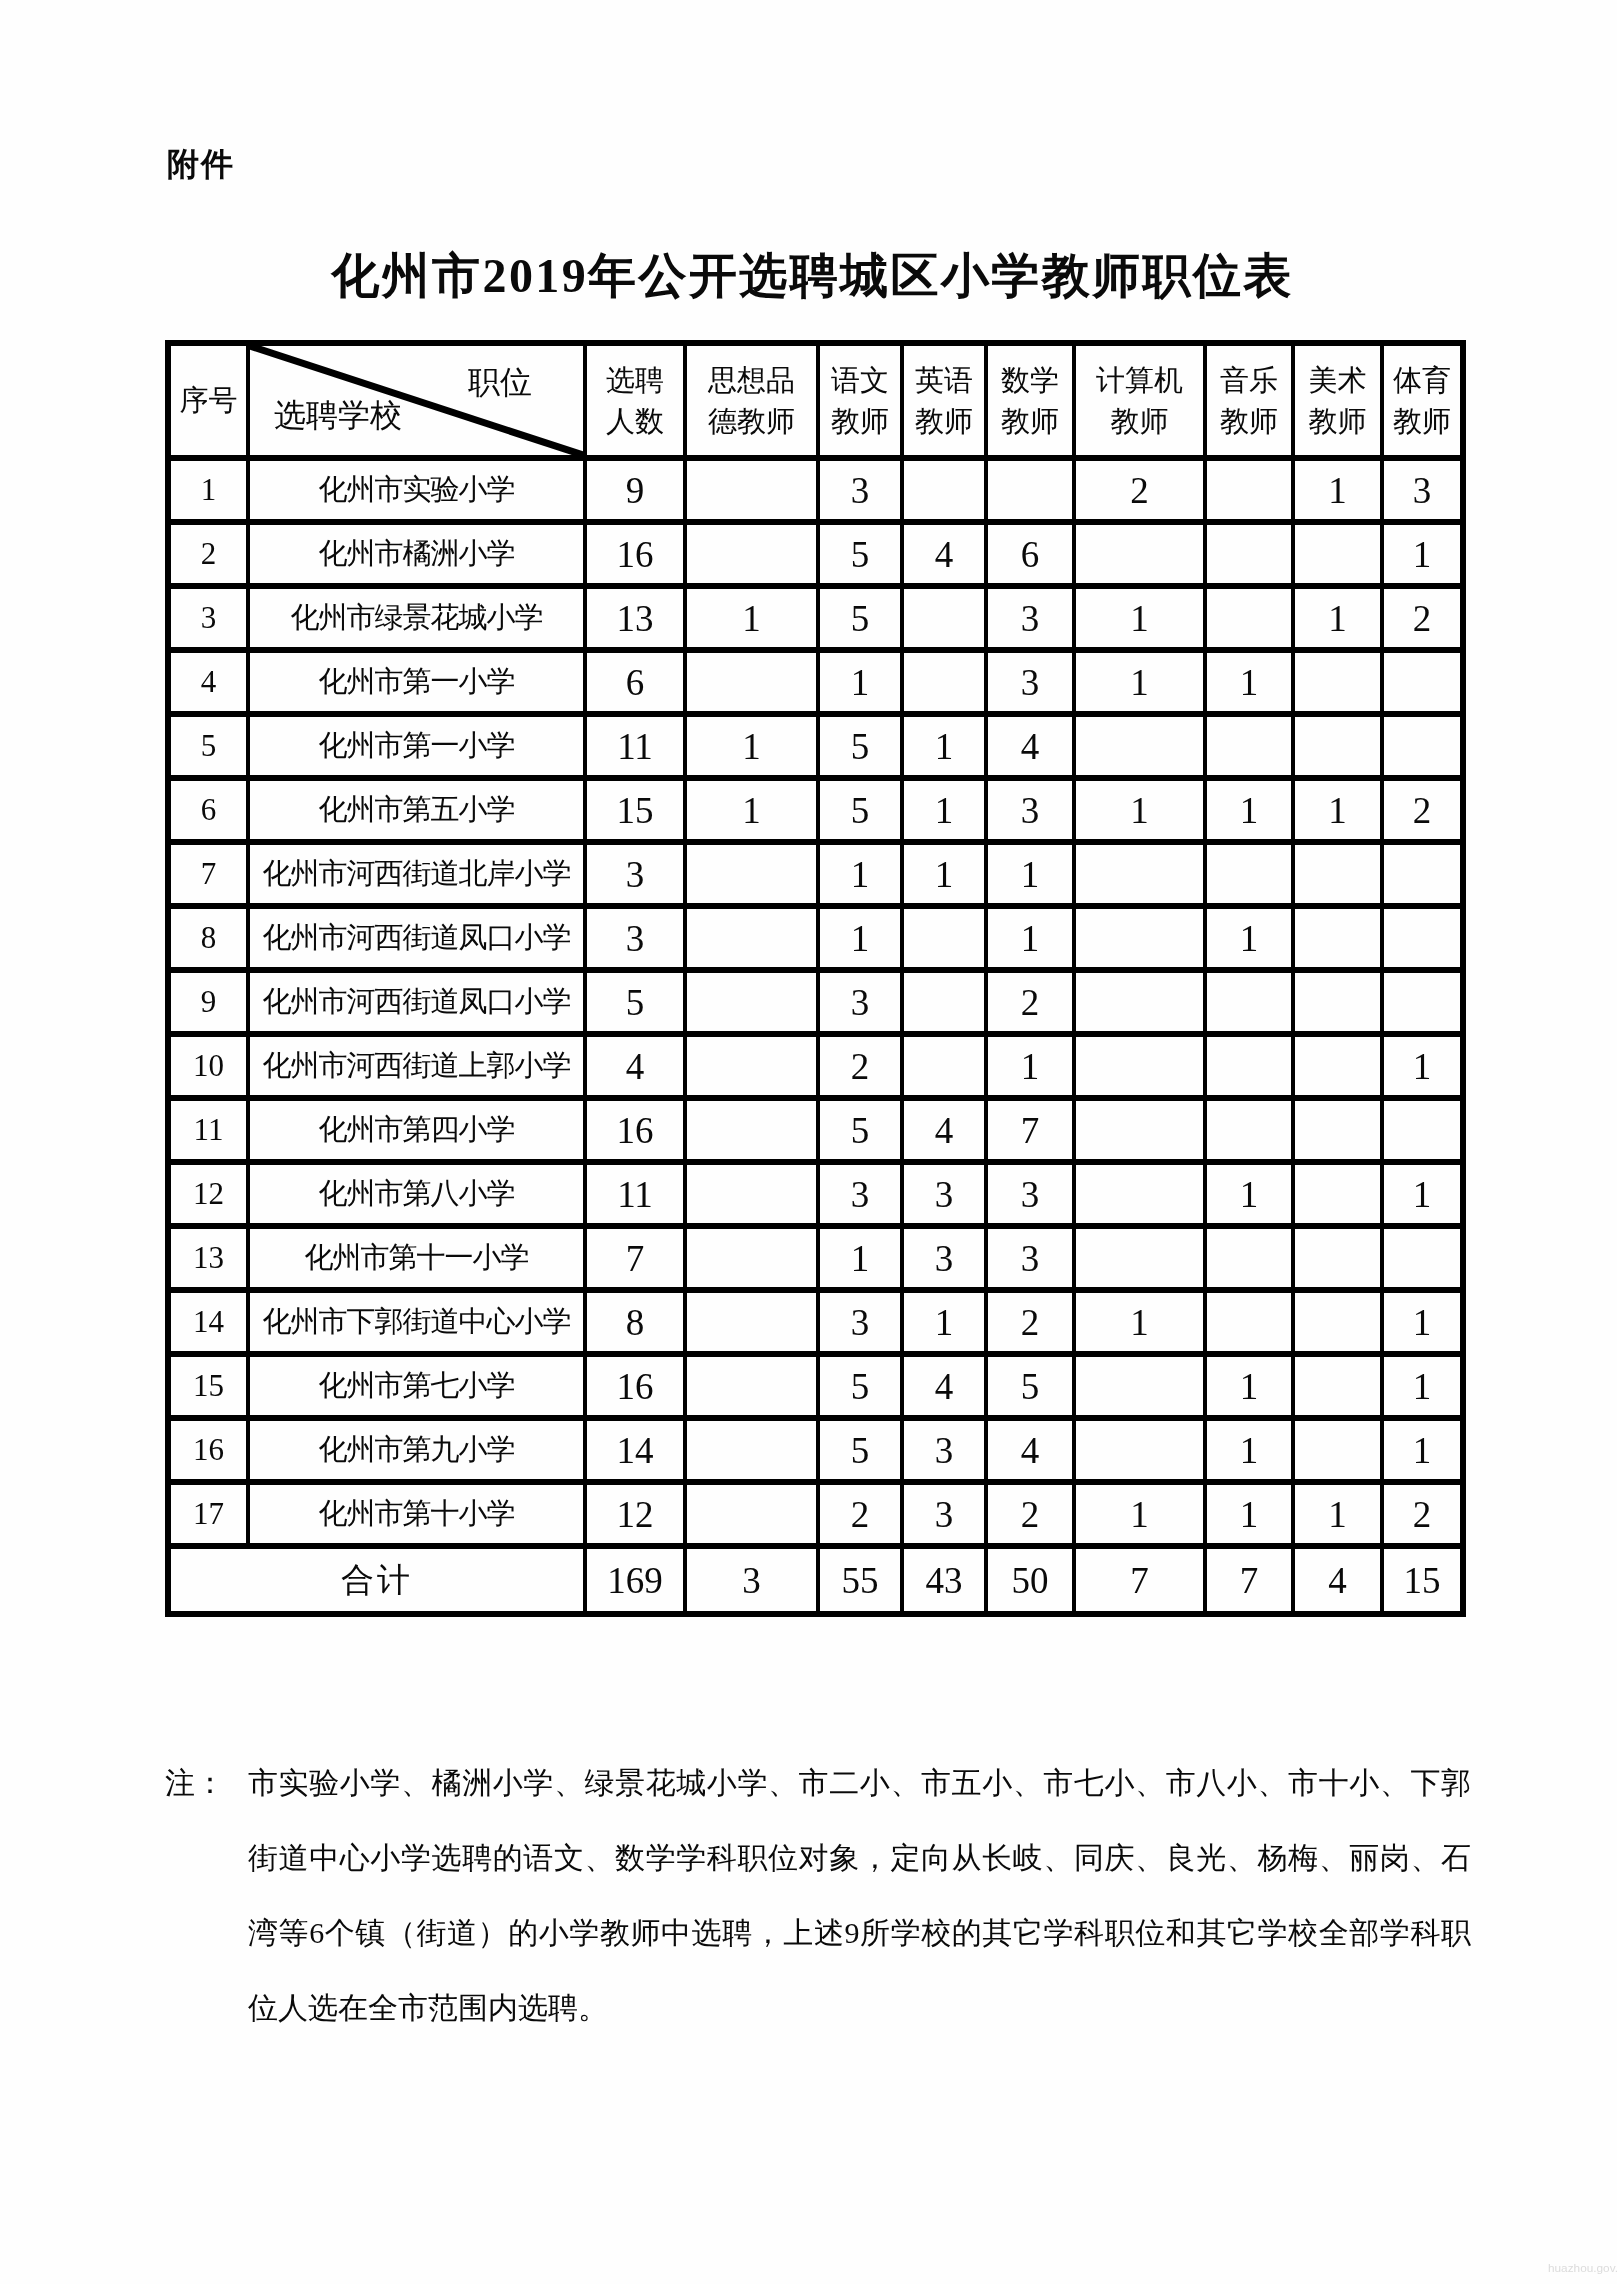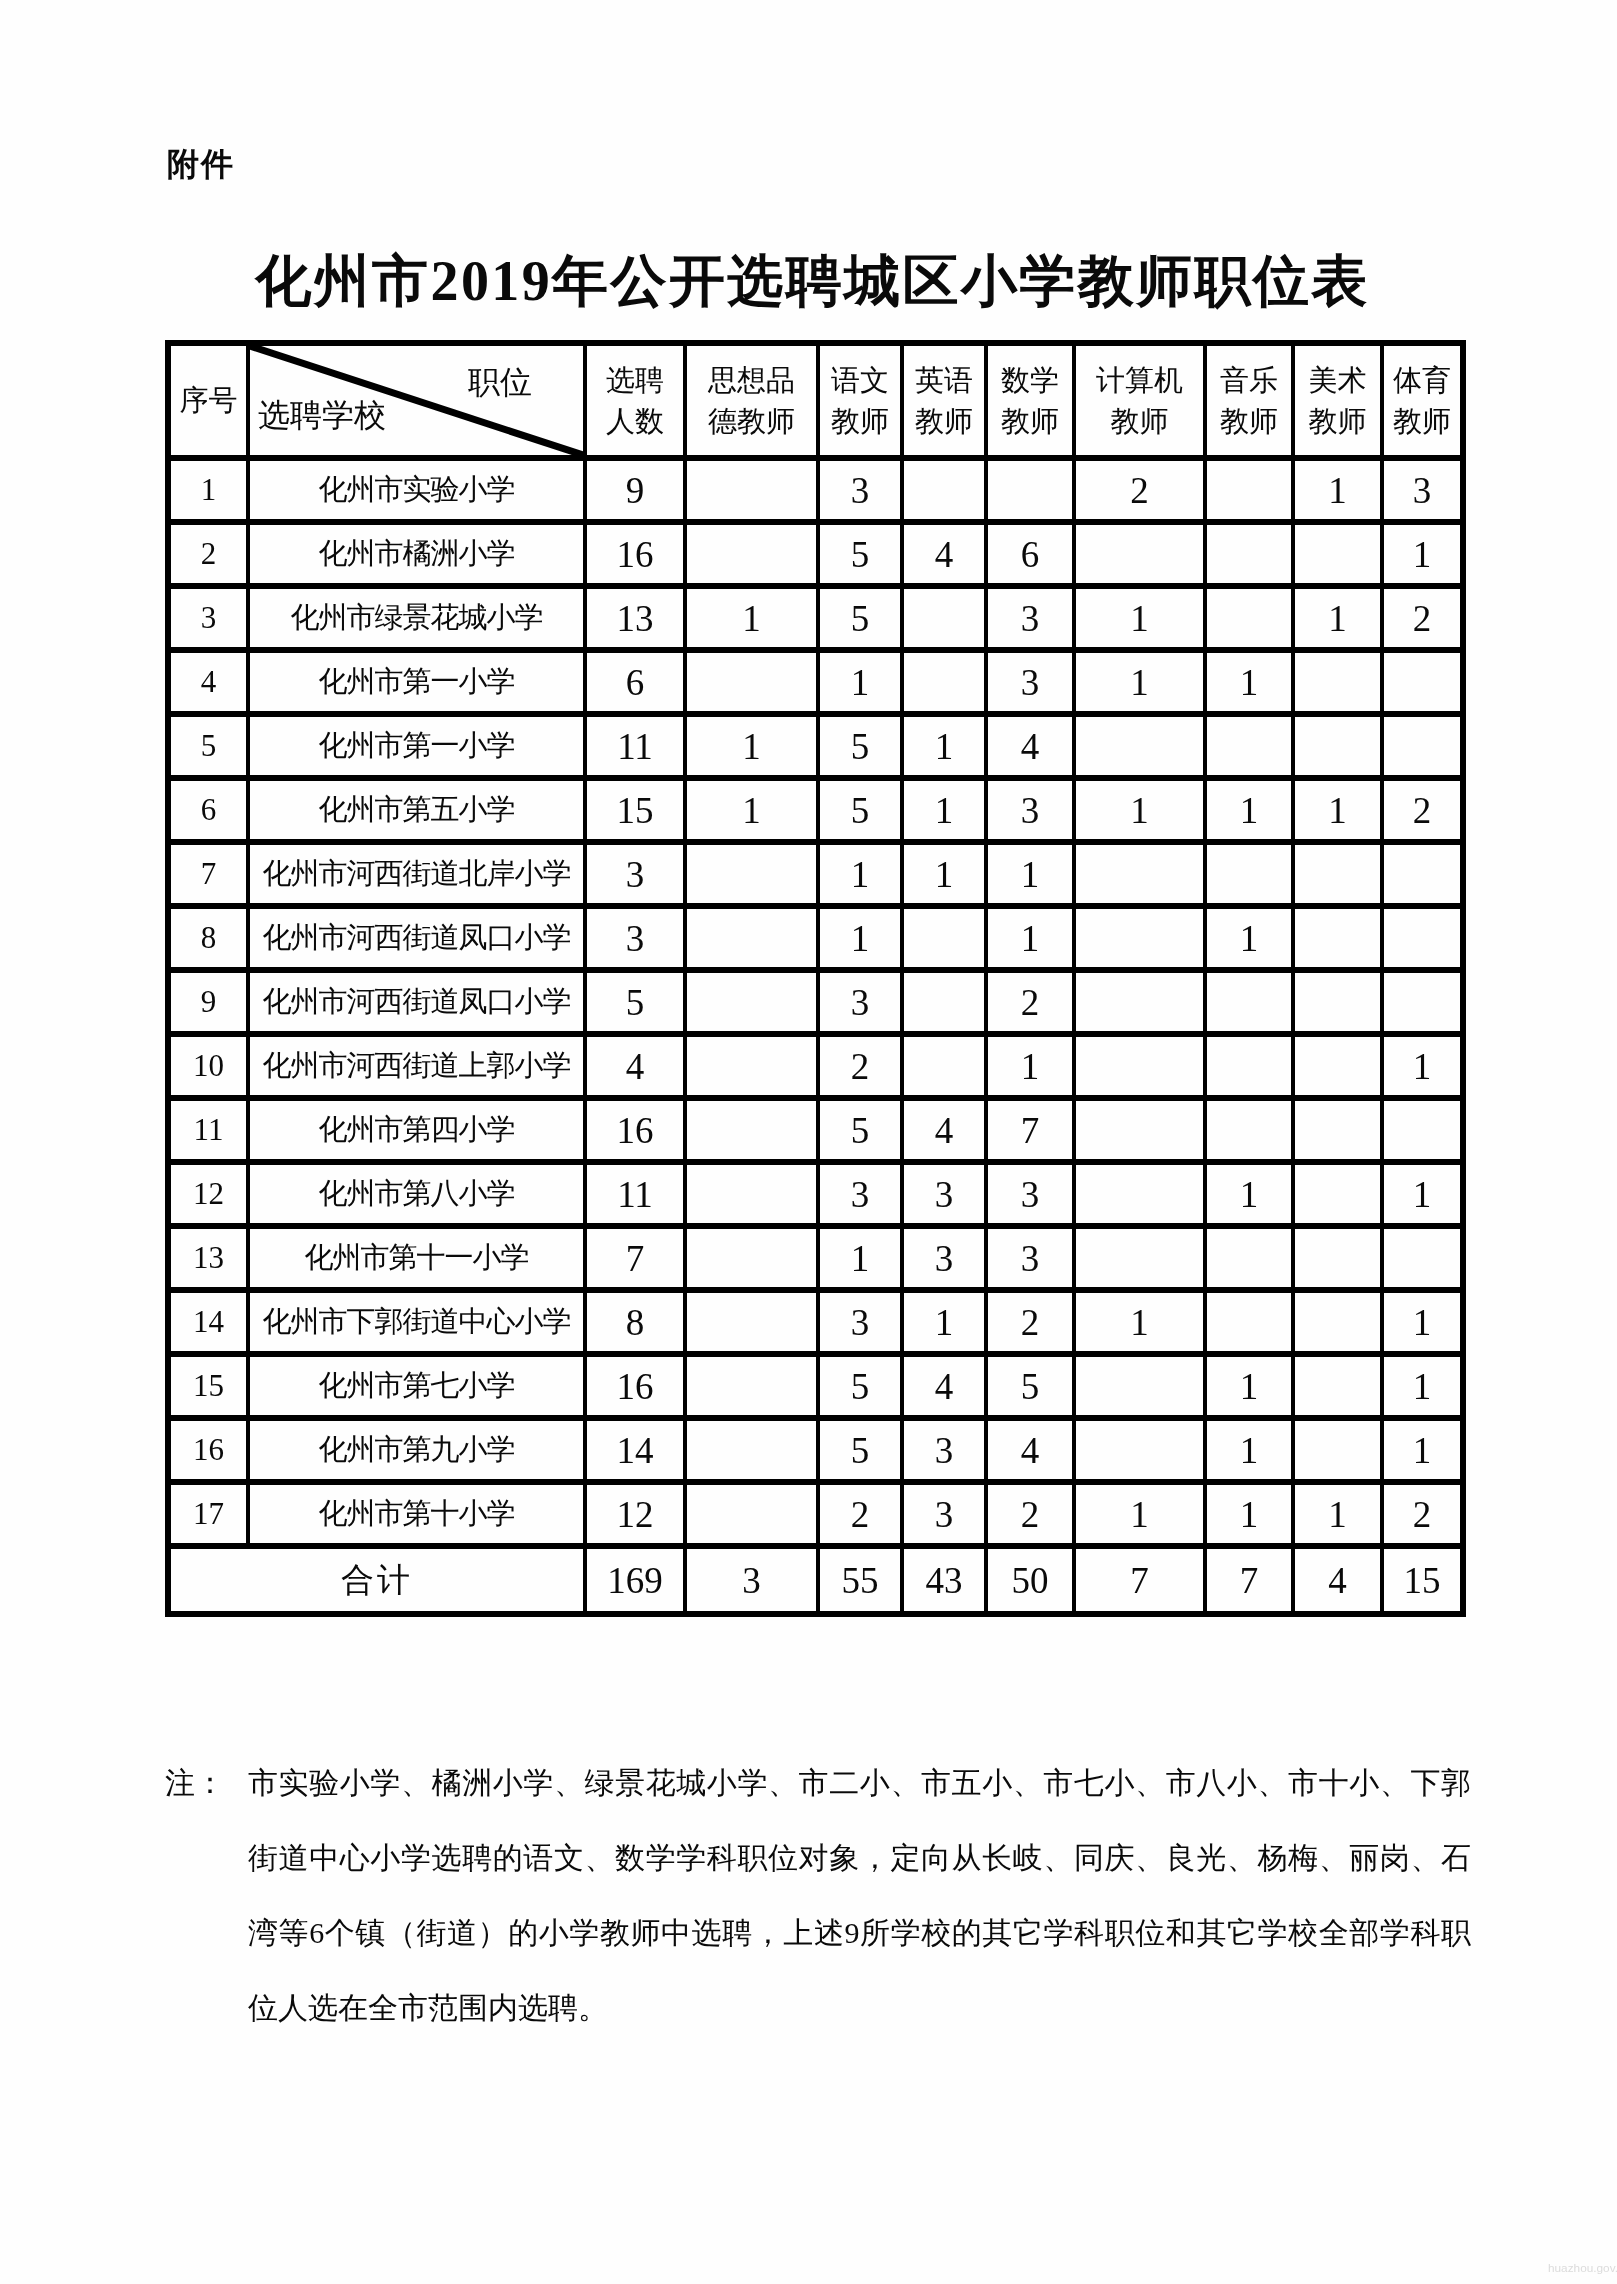--- a/index.html
+++ b/index.html
@@ -25,21 +25,21 @@
     font-family: "Liberation Sans", "DejaVu Sans", sans-serif;
     letter-spacing: 2px;
   }
   .title {
     position: absolute;
     left: 165px;
     top: 244px;
     width: 1295px;
     margin: 0;
     text-align: center;
-    font-size: 56px;
+    font-size: 48px;
     font-weight: 700;
     letter-spacing: 2.4px;
     font-family: "Liberation Serif", "DejaVu Serif", serif;
     white-space: nowrap;
   }
   table.jobs {
     position: absolute;
     left: 165px;
     top: 340px;
     width: 1295px;
@@ -89,21 +89,21 @@
     vector-effect: non-scaling-stroke;
   }
   th.corner .pos-label {
     position: absolute;
     right: 51px;
     top: 15.7px;
     font-size: 32px;
   }
   th.corner .school-label {
     position: absolute;
-    left: 8px;
+    left: 24px;
     bottom: 18.6px;
     font-size: 32px;
   }
   .note {
     position: absolute;
     left: 165px;
     top: 1745px;
     width: 1306px;
     display: flex;
     align-items: flex-start;

